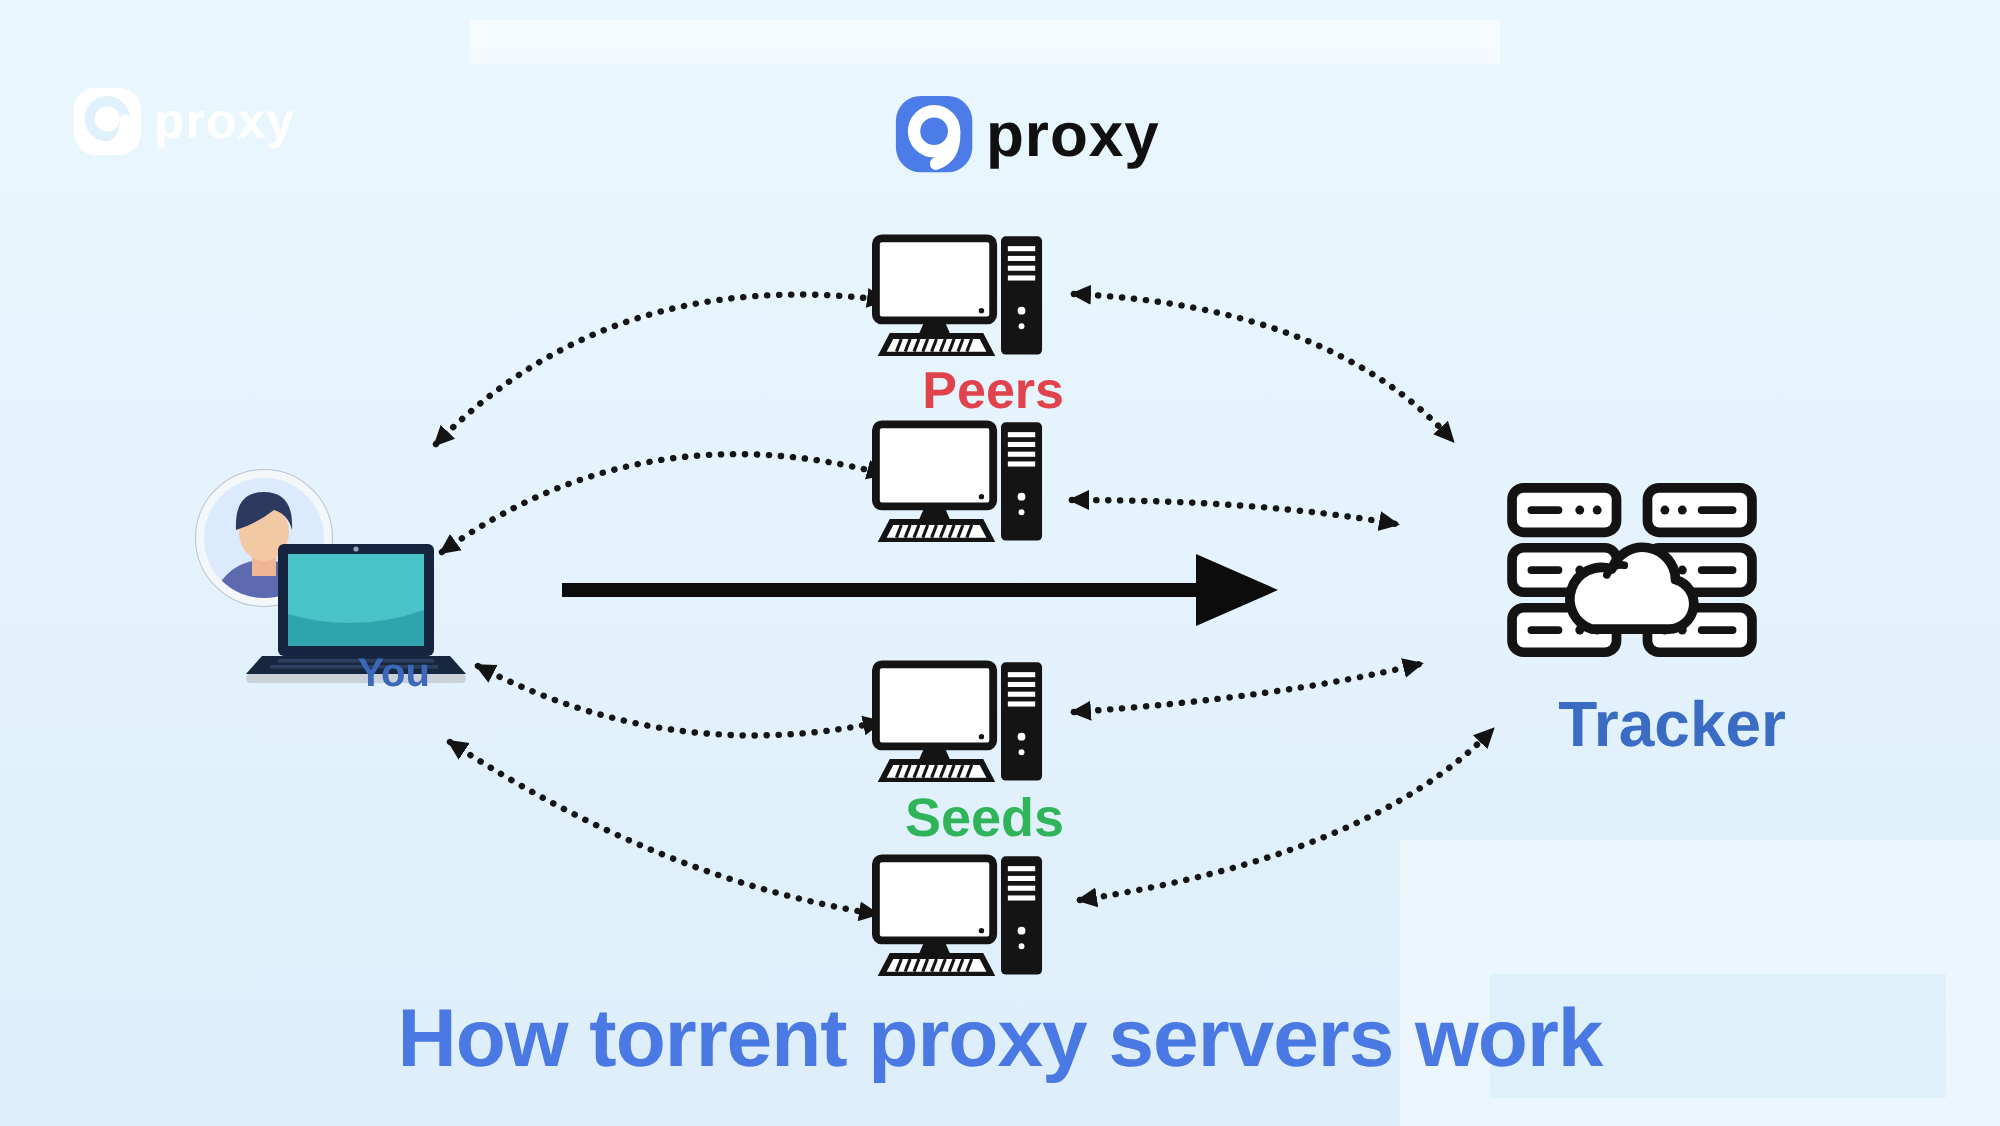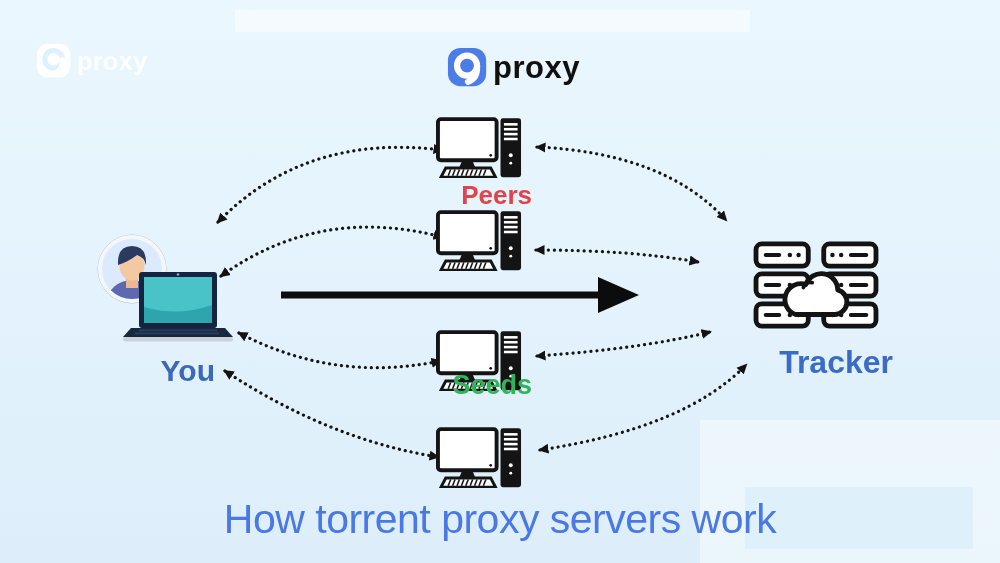--- a/index.html
+++ b/index.html
@@ -22,28 +22,28 @@
   .logo.topleft .wordmark{font-size:25px;color:#ffffff;}
 
   
   svg.arrows{position:absolute;left:0;top:0;width:1000px;height:563px;}
   path.dotted{fill:none;stroke:#151515;stroke-width:3.2;stroke-dasharray:.1 5.9;stroke-linecap:round;}
   path.solid{fill:none;stroke:#0c0c0c;stroke-width:7;}
 
   
   .node{position:absolute;}
   .node-label{position:absolute;font-weight:bold;text-align:right;}
-  .label-you{left:95px;top:354px;width:120px;font-size:30px;color:#3b68b8;}
+  .label-you{left:95px;top:326px;width:120px;font-size:20px;color:#3b68b8;}
   .label-peers{left:428px;top:180px;width:104px;font-size:26px;color:#e0434b;}
-  .label-seeds{left:428px;top:370px;width:104px;font-size:27px;color:#30b45a;}
+  .label-seeds{left:428px;top:394px;width:104px;font-size:27px;color:#30b45a;}
   .label-tracker{left:763px;top:344px;width:130px;font-size:32px;color:#3b6cc4;}
 
   .title{
     position:absolute;left:0;top:496px;width:1000px;text-align:center;
-    font-size:41px;font-weight:normal;color:#4a79e3;letter-spacing:-.5px;
+    font-size:41px;font-weight:bold;color:#4a79e3;letter-spacing:-.5px;
   }
 </style>
 </head>
 <body>
 
 <div class="canvas">
 
   <div class="band top"></div>
   <div class="band br-white"></div>
   <div class="band br-blue"></div>

